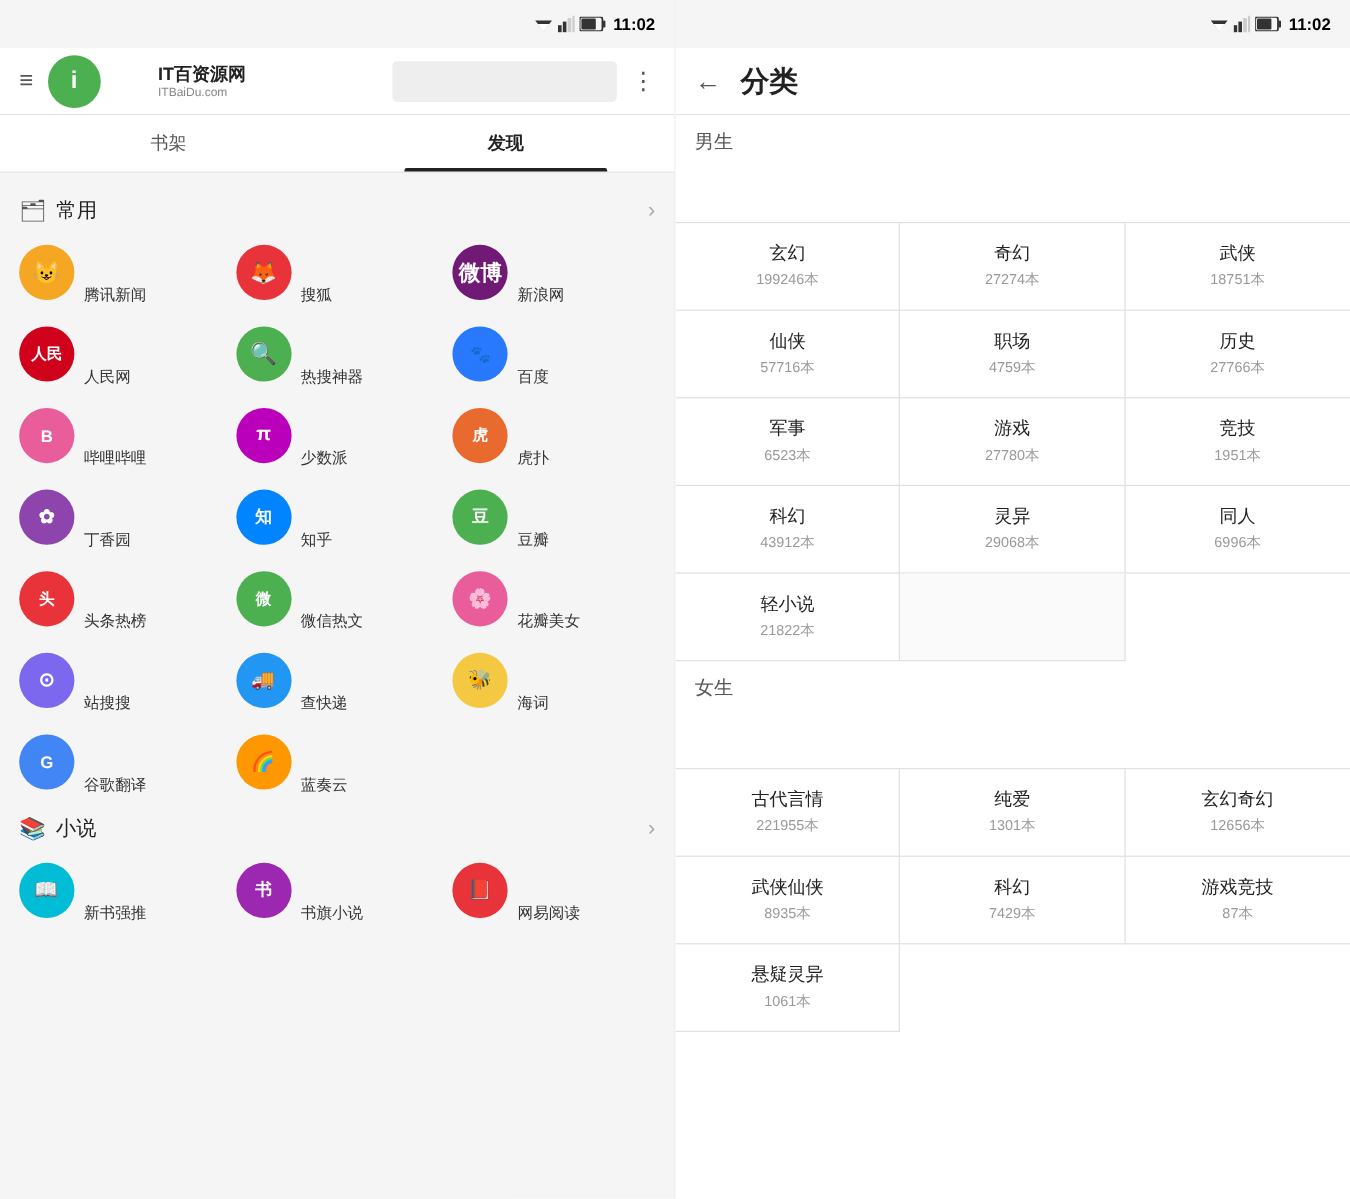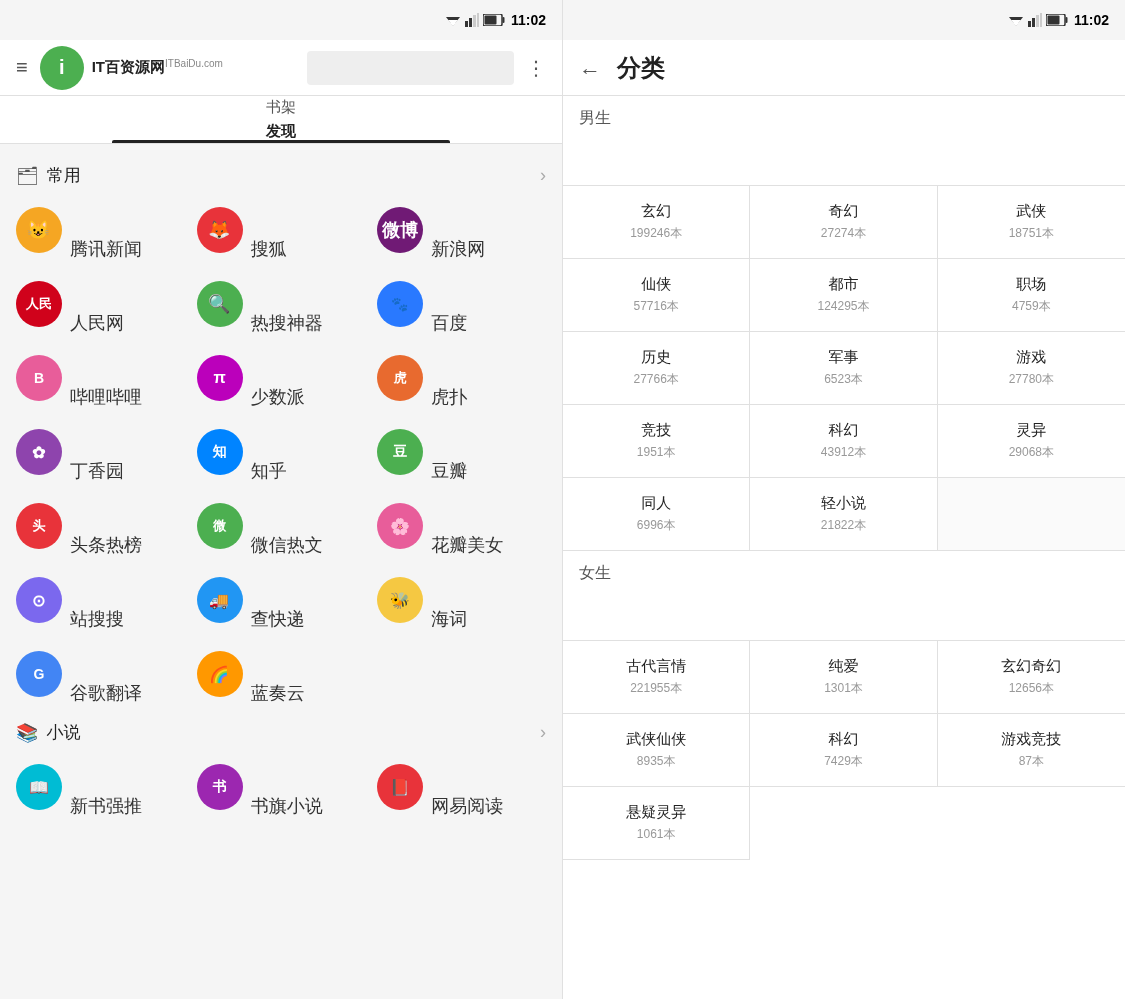--- a/index.html
+++ b/index.html
@@ -60,21 +60,22 @@
       align-items: center;
       justify-content: center;
       color: white;
       font-size: 18px;
       font-weight: bold;
       flex-shrink: 0;
     }
     .logo-text-area {
       flex: 1;
       display: flex;
-      flex-direction: row;
+      flex-direction: column;
+      margin-left: 40px;
     }
     .logo-title {
       font-size: 15px;
       font-weight: bold;
       color: #222;
     }
     .logo-subtitle {
       font-size: 10px;
       color: #888;
     }
@@ -90,21 +91,20 @@
       cursor: pointer;
       padding: 4px;
     }
 
     
     .tabs {
       display: flex;
       height: 48px;
       background: #ffffff;
       border-bottom: 1px solid #e0e0e0;
-      flex-direction: column;
     }
     .tab {
       flex: 1;
       display: flex;
       align-items: center;
       justify-content: center;
       font-size: 15px;
       color: #555;
       cursor: pointer;
       position: relative;
@@ -180,21 +180,21 @@
       border-radius: 50%;
       flex-shrink: 0;
       display: flex;
       align-items: center;
       justify-content: center;
       font-size: 18px;
       color: white;
       font-weight: bold;
     }
     .app-name {
-      font-size: 18px;
+      font-size: 13px;
       color: #333;
       margin-top: 38px;
     }
 
     
     .right-panel {
       width: 562px;
       height: 999px;
       background: #ffffff;
       display: flex;
@@ -502,24 +502,20 @@
       <div class="category-cell">
         <span class="category-name">武侠</span>
         <span class="category-count">18751本</span>
       </div>
 
       <div class="category-cell">
         <span class="category-name">仙侠</span>
         <span class="category-count">57716本</span>
       </div>
       <div class="category-cell">
-        <span class="category-name">都市</span>
-        <span class="category-count">124295本</span>
-      </div>
-      <div class="category-cell">
         <span class="category-name">职场</span>
         <span class="category-count">4759本</span>
       </div>
 
       <div class="category-cell">
         <span class="category-name">历史</span>
         <span class="category-count">27766本</span>
       </div>
       <div class="category-cell">
         <span class="category-name">军事</span>

